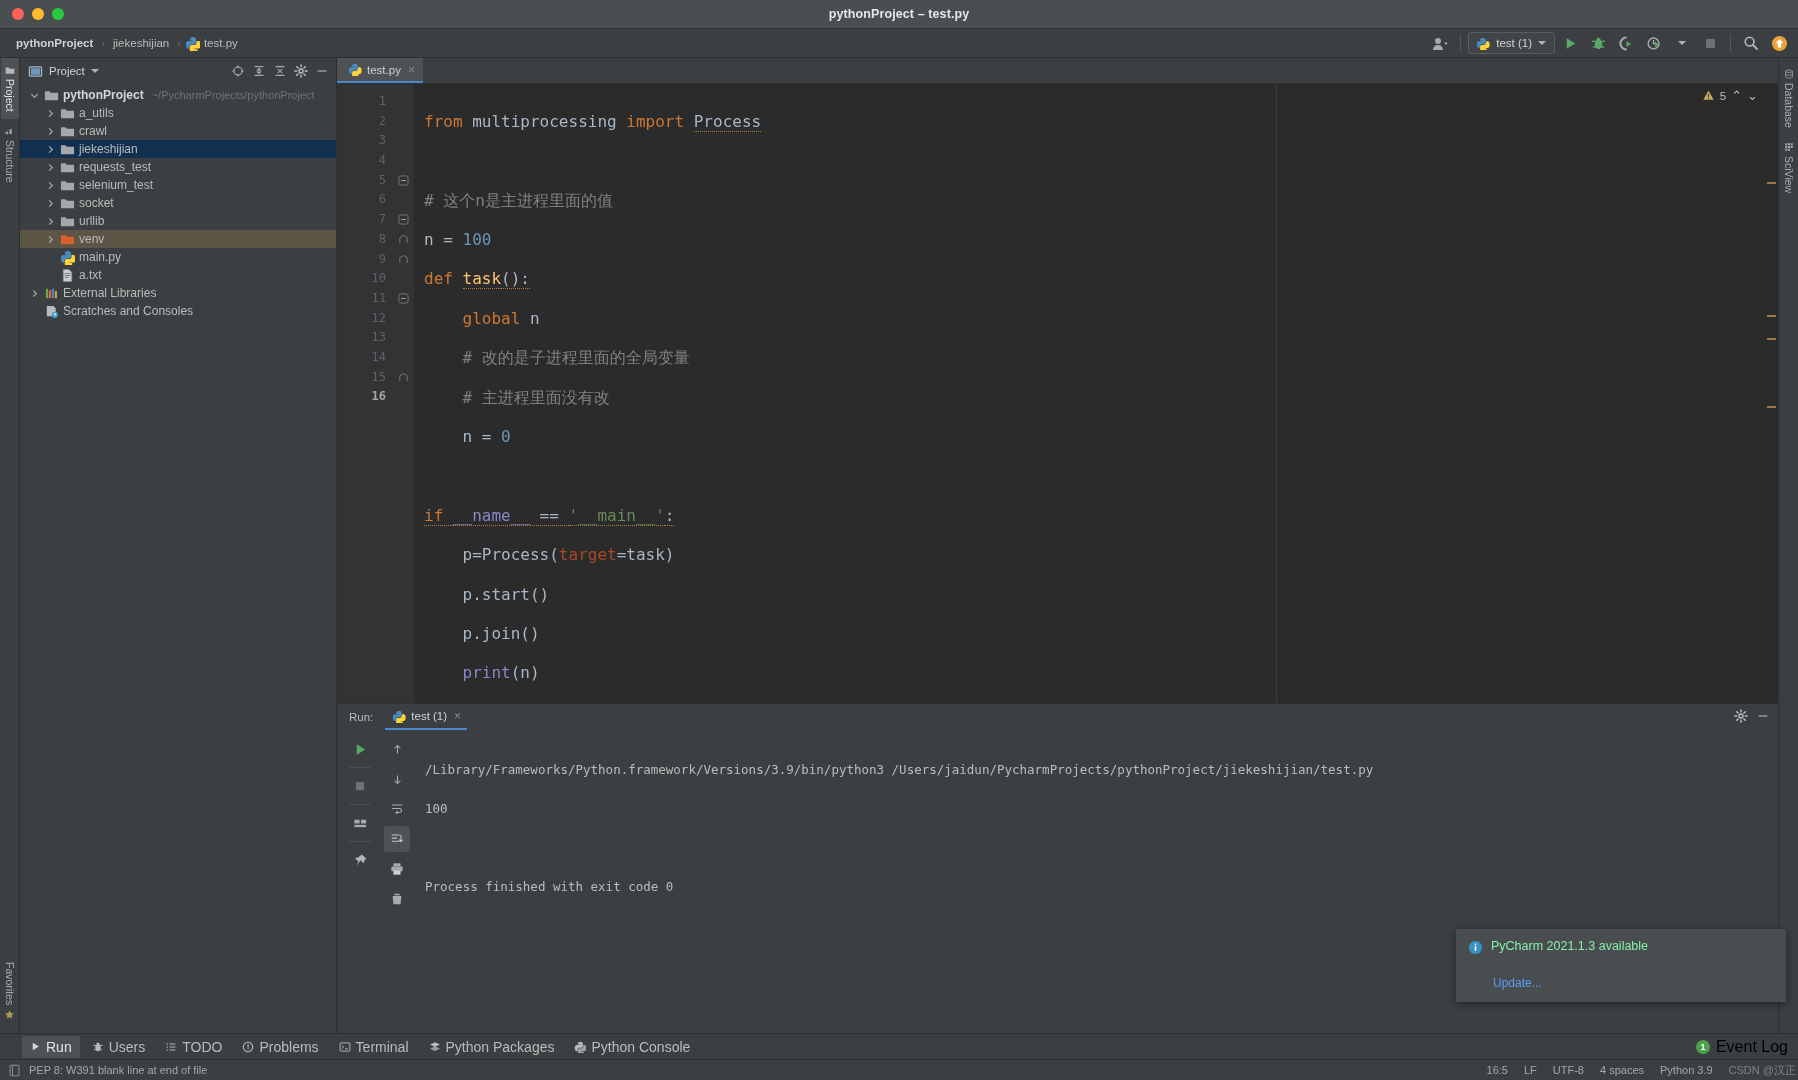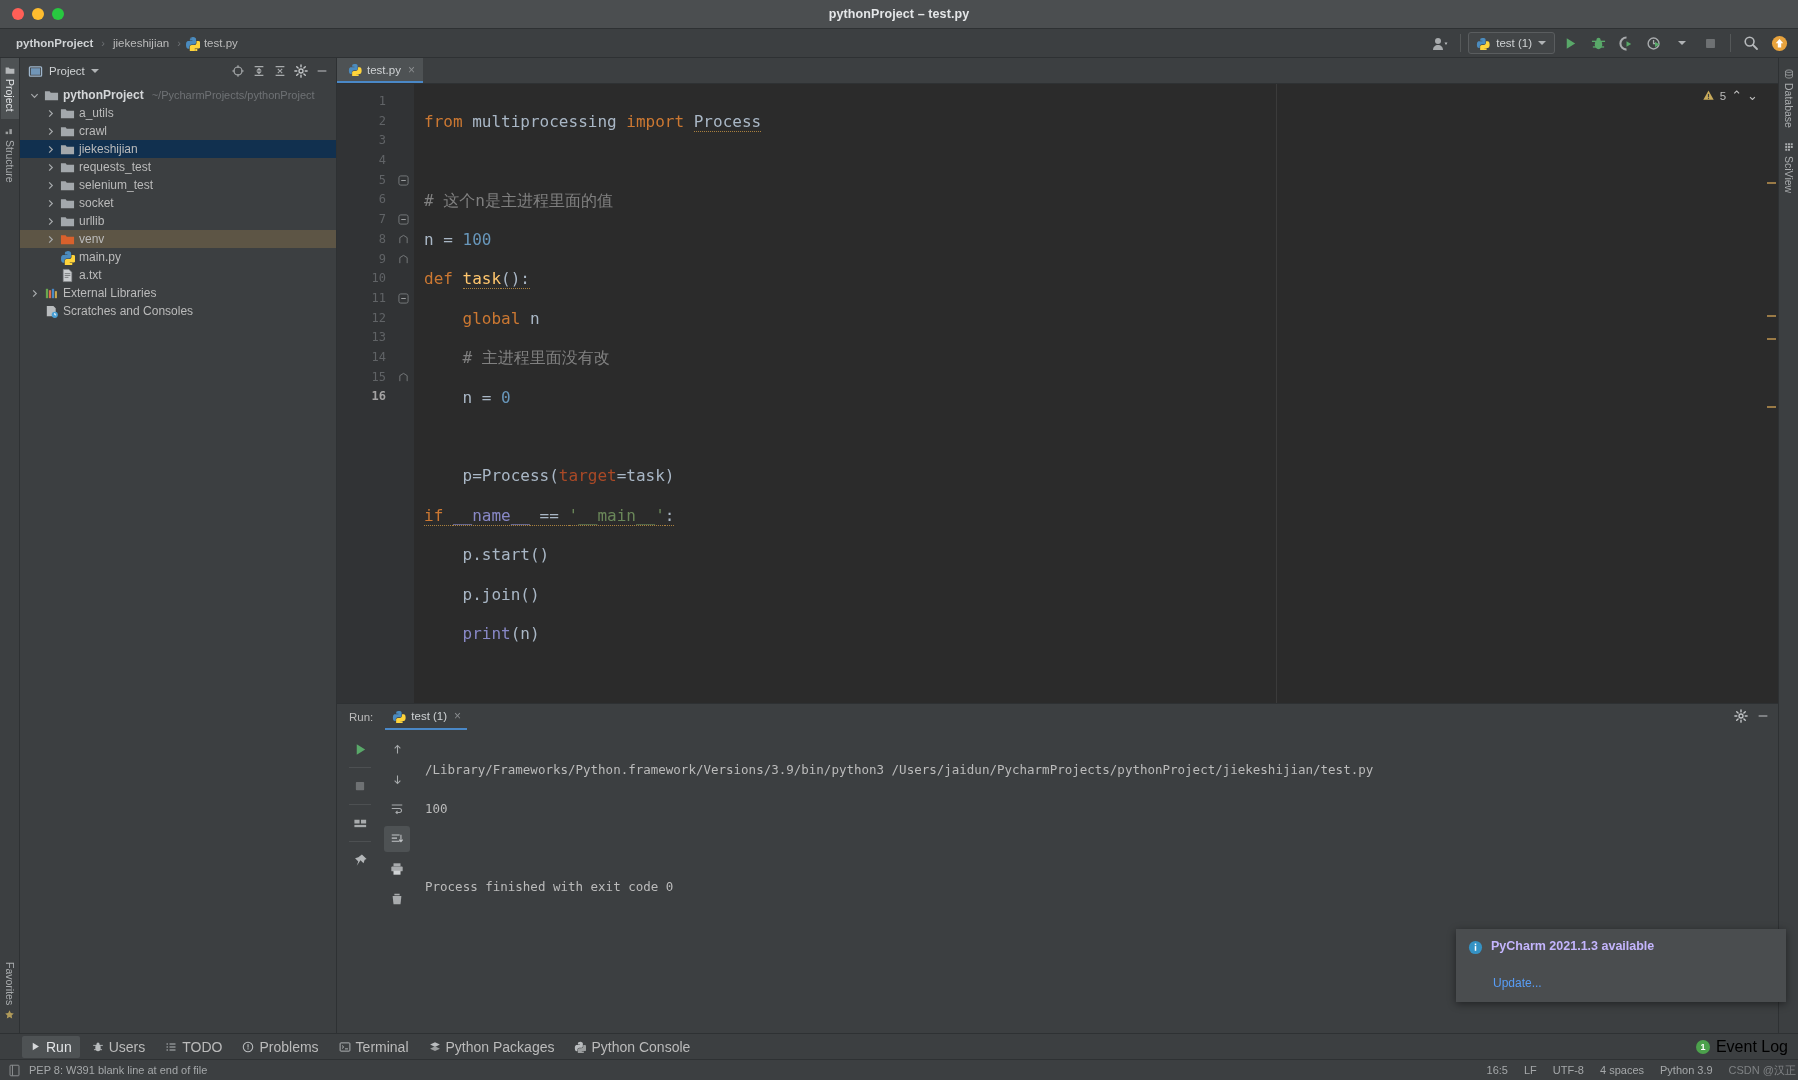--- a/index.html
+++ b/index.html
@@ -243,21 +243,21 @@
 
   
   .notify {
     position: absolute; right: 12px; bottom: 78px;
     width: 330px; background: #4a4d4f;
     padding: 10px 12px 12px 12px;
     box-shadow: 0 2px 8px rgba(0,0,0,.45);
     font-size: 12px;
   }
   .notify-row { display: flex; align-items: flex-start; gap: 8px; }
-  .notify-title { color: #c4b5fd; font-weight: bold; font-size: 12.5px; }
+  .notify-title { color: #86efac; font-weight: normal; font-size: 12.5px; }
   .notify-link { color: #589df6; margin-left: 25px; margin-top: 21px; display: inline-block; }
 
   
   .toolwin-bar {
     height: 26px; flex: 0 0 26px; background: #3c3f41;
     display: flex; align-items: center; padding-left: 22px; gap: 4px;
     border-top: 1px solid #2e3133;
     position: relative;
   }
   .tw-item {
@@ -669,25 +669,26 @@
 
         <div class="codewrap">
           <div class="ruler" style="left:862px"></div>
           <div class="code">
 <div><span class="kw">from </span><span>multiprocessing </span><span class="kw">import </span><span class="err-underline">Process</span></div>
 <div>&nbsp;</div>
 <div><span class="cmt"># 这个n是主进程里面的值</span></div>
 <div><span>n = </span><span class="num">100</span></div>
 <div><span class="kw">def </span><span class="fn err-underline">task</span><span class="err-underline">():</span></div>
 <div><span>    </span><span class="kw">global </span><span>n</span></div>
+<div><span class="cmt">    # 改的是子进程里面的全局变量</span></div>
 <div><span class="cmt">    # 主进程里面没有改</span></div>
 <div><span>    n = </span><span class="num">0</span></div>
 <div>&nbsp;</div>
+<div><span class="kw err-underline">if </span><span class="builtin err-underline">__name__</span><span class="err-underline"> == </span><span class="str err-underline">'__main__'</span><span class="err-underline">:</span></div>
 <div><span>    p=Process(</span><span class="kwarg">target</span><span>=task)</span></div>
-<div><span class="kw err-underline">if </span><span class="builtin err-underline">__name__</span><span class="err-underline"> == </span><span class="str err-underline">'__main__'</span><span class="err-underline">:</span></div>
 <div><span>    p.start()</span></div>
 <div><span>    p.join()</span></div>
 <div><span>    </span><span class="builtin">print</span><span>(n)</span></div>
 <div></div>
           </div>
 
           <div class="scroll-marks">
             <span class="smark" style="top:98px"></span>
             <span class="smark" style="top:231px"></span>
             <span class="smark" style="top:254px"></span>

